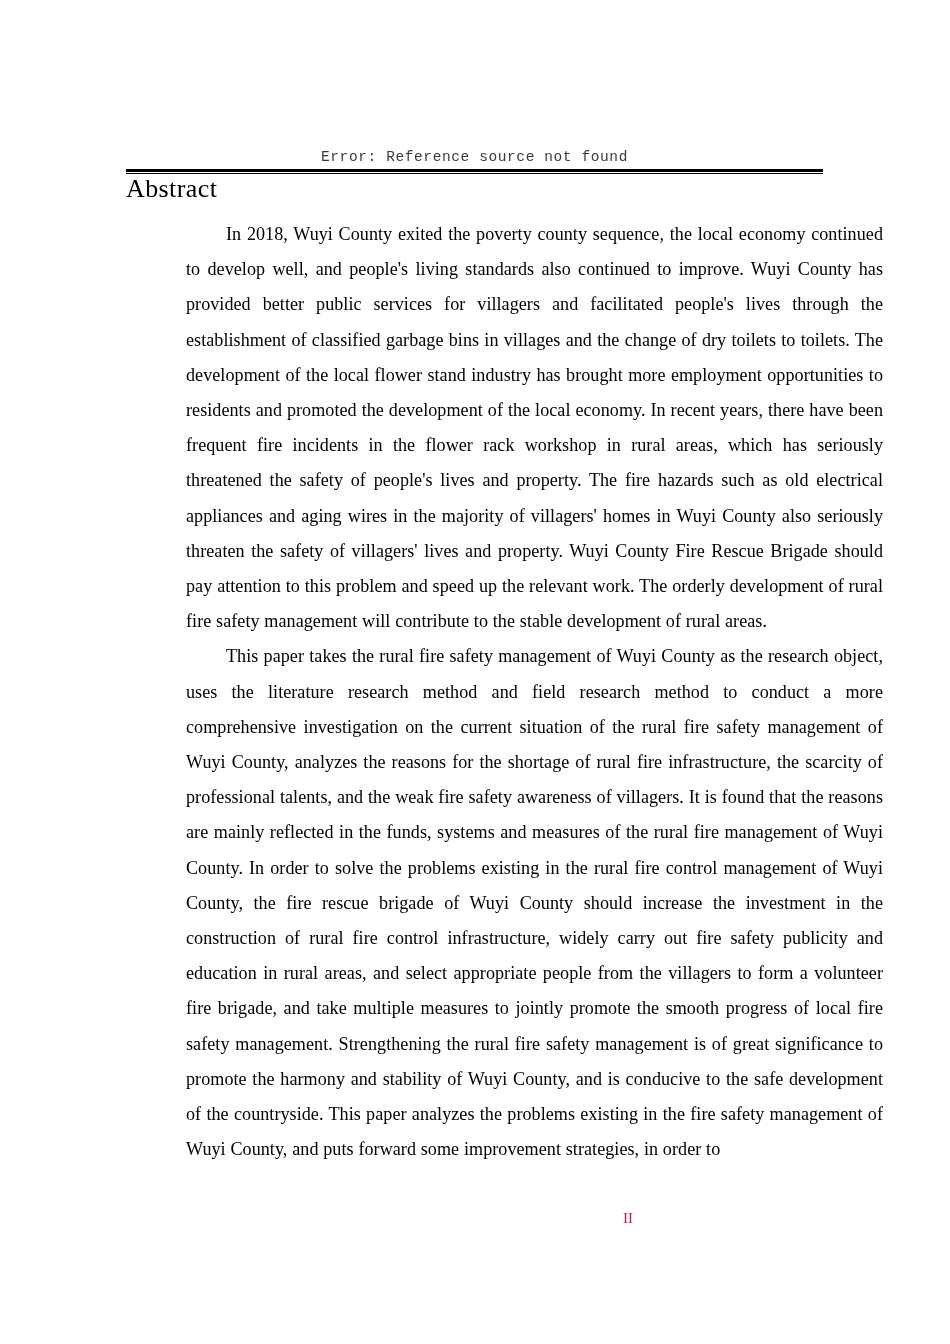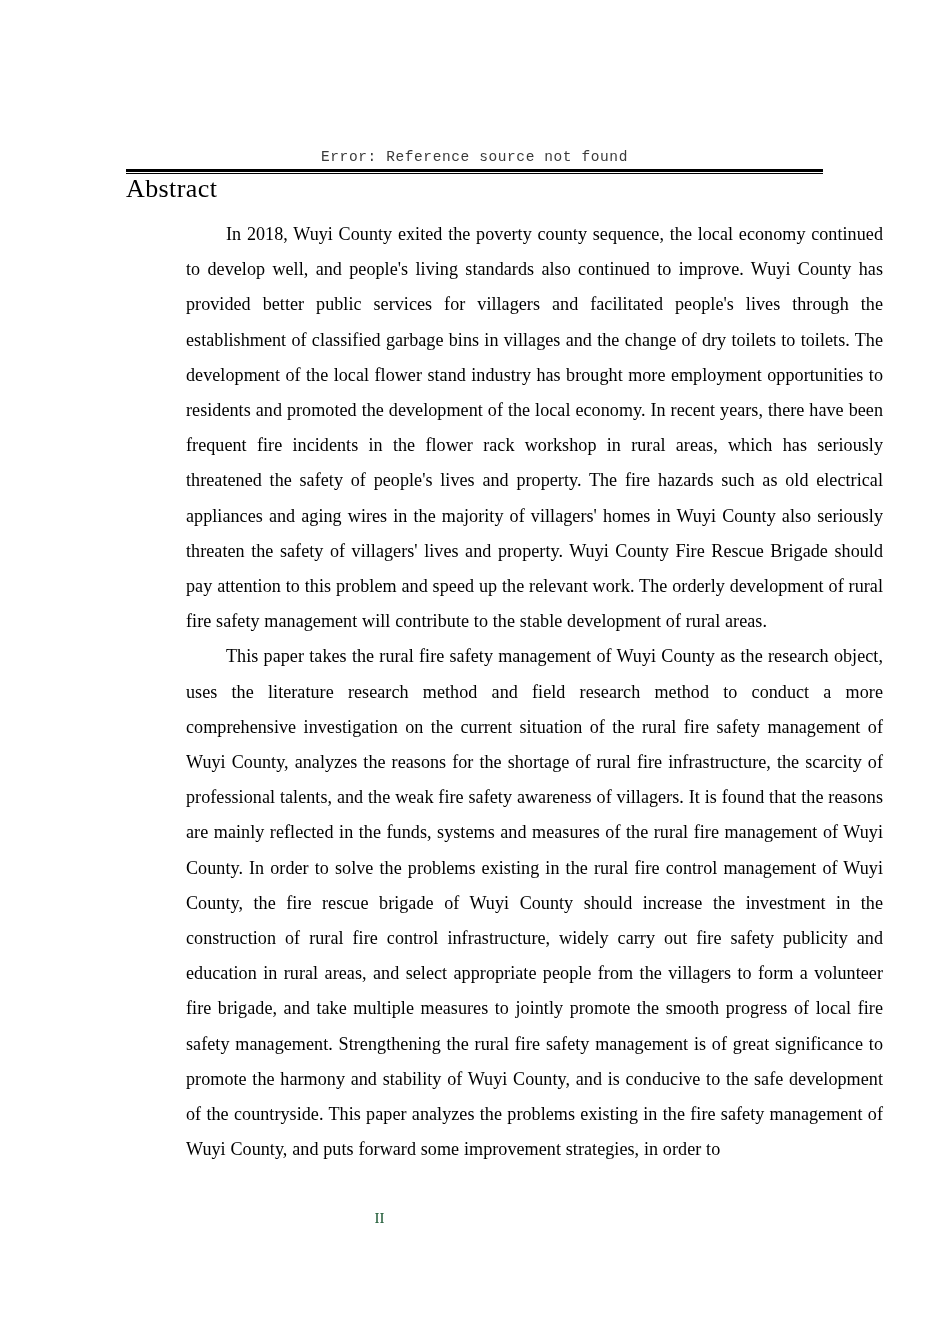--- a/index.html
+++ b/index.html
@@ -87,24 +87,24 @@
   .para + .para {
     margin-top: 0;
   }
 
   
   .page-number {
     position: absolute;
     left: 126px;
     top: 1208px;
     width: 507px;
-    text-align: center;
+    text-align: right;
     font-size: 15px;
     line-height: 20px;
-    color: #14532d;
+    color: #be185d;
   }
 </style>
 </head>
 <body>
 
 <div class="page">
 
   <div class="header-block">
     <div class="header-text">Error: Reference source not found</div>
     <div class="header-rule"></div>

